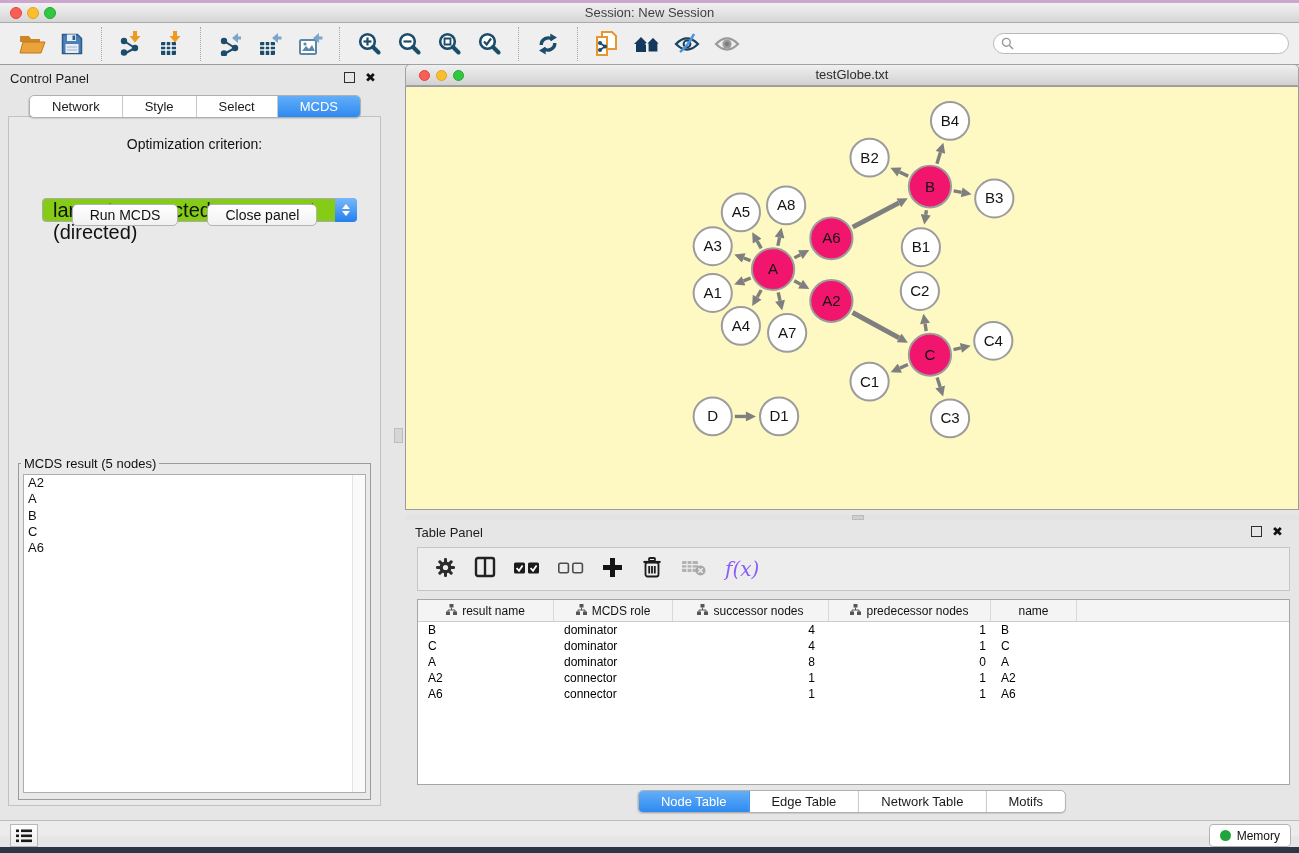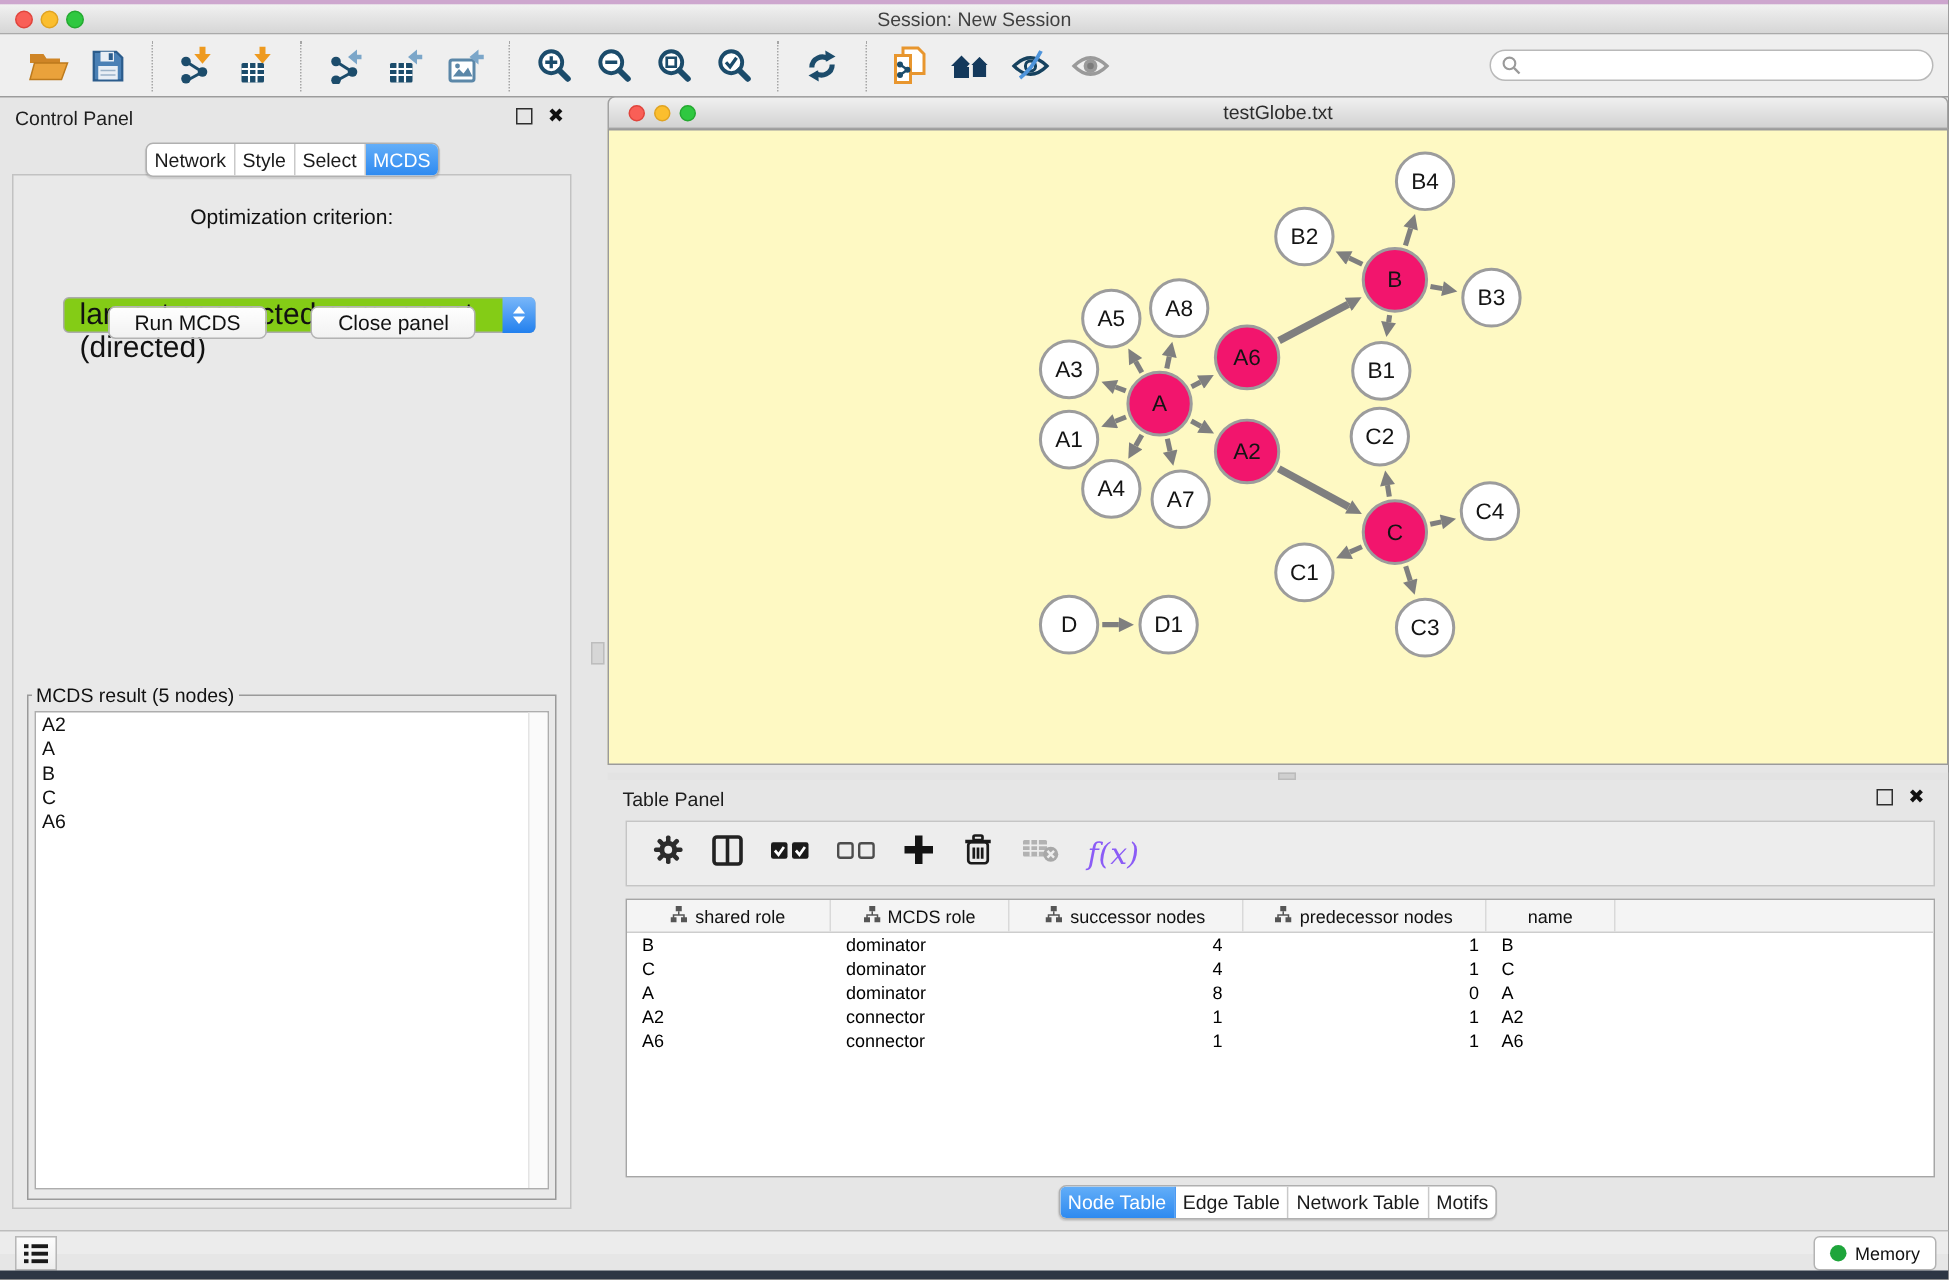--- a/index.html
+++ b/index.html
@@ -28,21 +28,21 @@
                 font-family:"Liberation Sans",sans-serif;}
   
   .panel-title{position:absolute;top:5px;left:10px;font-size:13px;color:#1d1d1d;}
   .panel-controls{position:absolute;top:6px;display:flex;align-items:center;gap:10px;}
   .float-btn{width:9px;height:9px;border:1.5px solid #2e2e2e;display:inline-block;background:transparent;}
   .close-btn{font-size:13px;font-weight:bold;color:#111;line-height:10px;
              font-family:"DejaVu Sans",sans-serif;}
   
   .seg-tabs{display:inline-flex;border:1px solid #b0b0b0;border-radius:5px;background:#fff;
             overflow:hidden;height:21px;box-shadow:0 1px 1px rgba(0,0,0,.12);}
-  .seg-tab{padding:0 5px;font-size:13px;line-height:21px;color:#1a1a1a;border-right:1px solid #c9c9c9;cursor:default;}
+  .seg-tab{padding:0 22px;font-size:13px;line-height:21px;color:#1a1a1a;border-right:1px solid #c9c9c9;cursor:default;}
   .seg-tab:last-child{border-right:none;}
   .seg-tab.selected{background:linear-gradient(#63aef8,#2e8af0);color:#fff;border-right-color:#2e8af0;}
   
   .control-panel{position:absolute;left:0;top:66px;width:390px;height:754px;}
   .cp-tabs{position:absolute;top:29px;left:50%;transform:translateX(-50%);z-index:2;}
   .cp-body{position:absolute;top:50px;left:8px;right:9px;bottom:14px;background:#e9e9e9;
            border:1px solid #c2c2c2;}
   .opt-label{position:absolute;top:19px;width:100%;text-align:center;font-size:14px;}
   .select{position:absolute;top:41px;left:33px;right:23px;height:24px;background:#84cc16;
           border:1px solid #ababab;border-radius:4px;font-size:20px;line-height:22px;
@@ -507,21 +507,21 @@
     </div>
     <div class="tp-table">
       <div class="thead" id="table-head">
           <span class="th" style="width: 136px;">
             <span><svg width="11" height="11" viewBox="0 0 11 11">
                 <rect x="3.5" y="0" width="4" height="3.5" fill="#555"></rect>
                 <path d="M5.5 3.5 V6 M2 9 V6 h7 v3" fill="none" stroke="#555" stroke-width="1"></path>
                 <rect x="0" y="7.5" width="4" height="3.5" fill="#555"></rect>
                 <rect x="7" y="7.5" width="4" height="3.5" fill="#555"></rect>
               </svg></span>
-            <span>shared role</span>
+            <span>result name</span>
           </span>
           <span class="th" style="width: 119px;">
             <span><svg width="11" height="11" viewBox="0 0 11 11">
                 <rect x="3.5" y="0" width="4" height="3.5" fill="#555"></rect>
                 <path d="M5.5 3.5 V6 M2 9 V6 h7 v3" fill="none" stroke="#555" stroke-width="1"></path>
                 <rect x="0" y="7.5" width="4" height="3.5" fill="#555"></rect>
                 <rect x="7" y="7.5" width="4" height="3.5" fill="#555"></rect>
               </svg></span>
             <span>MCDS role</span>
           </span>

